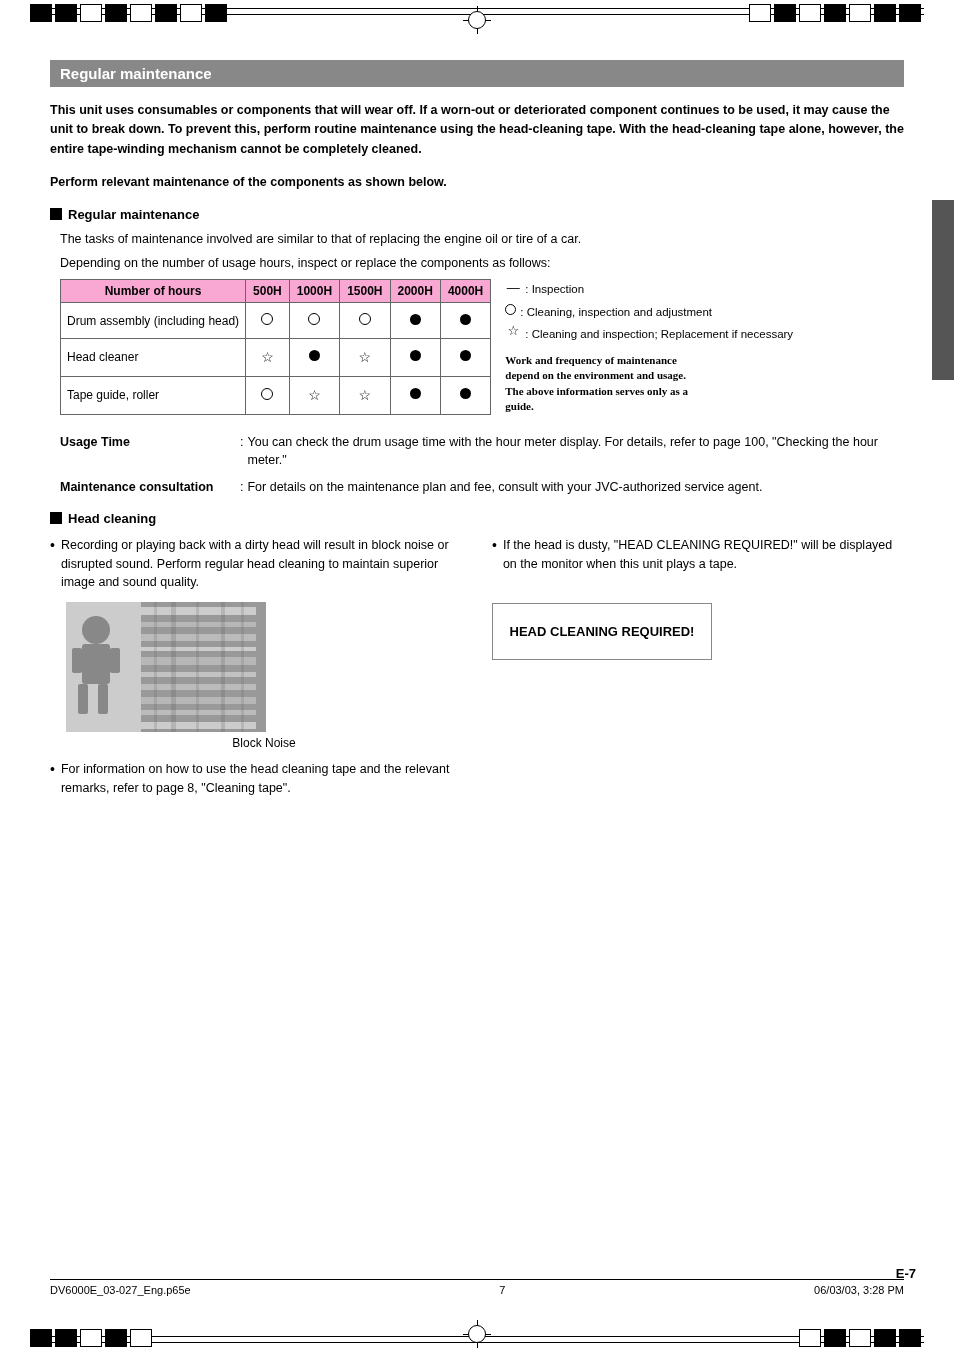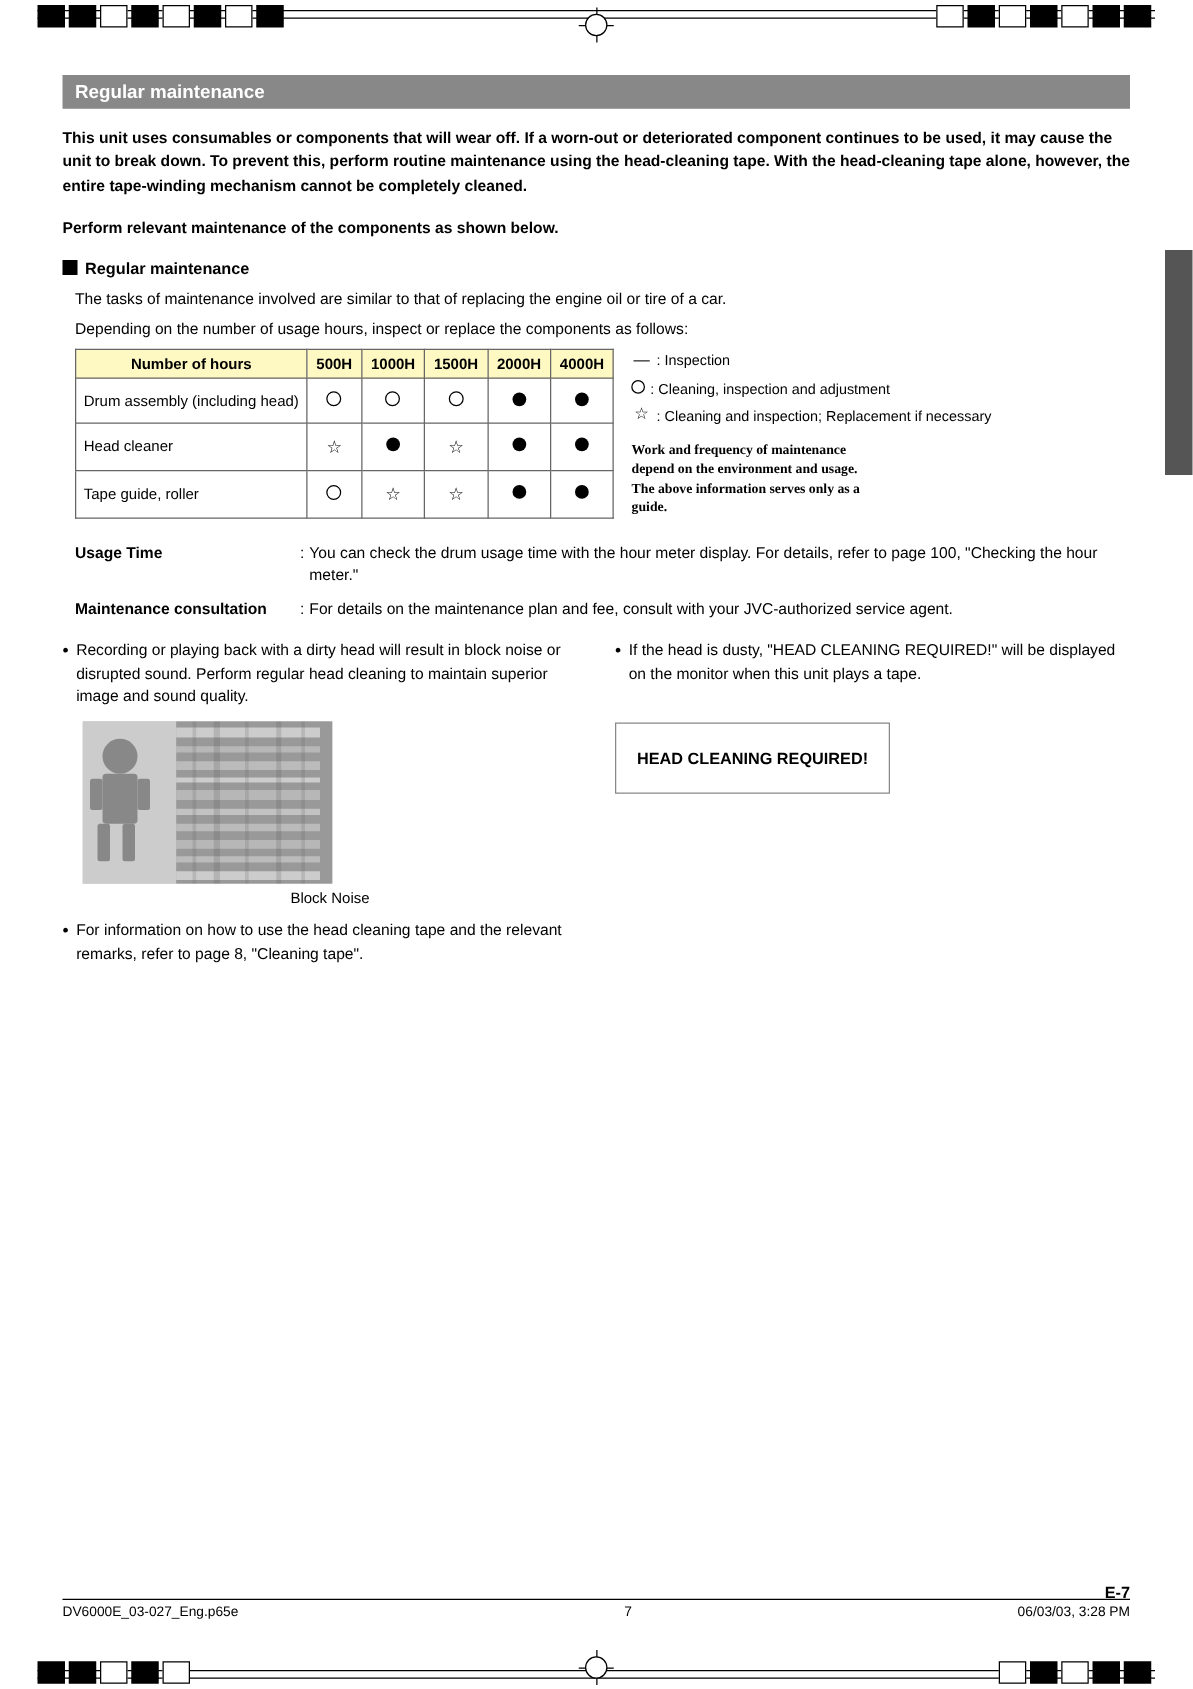--- a/index.html
+++ b/index.html
@@ -173,21 +173,21 @@
     .maint-table {
       border-collapse: collapse;
       font-size: 12px;
       min-width: 360px;
     }
     .maint-table th {
       border: 1px solid #666;
       padding: 4px 7px;
       text-align: center;
       font-weight: bold;
-      background: #fef9c3;
+      background: #f9a8d4;
       font-size: 12px;
       margin-top: 43px;
     }
     .maint-table th.left-header {
       text-align: center;
       min-width: 140px;
       font-weight: bold;
     }
     .maint-table td {
       border: 1px solid #666;
@@ -519,20 +519,24 @@
       </div>
       <div class="info-row">
         <span class="info-label">Maintenance consultation</span>
         <span class="info-colon">:</span>
         <span class="info-text">For details on the maintenance plan and fee, consult with your JVC-authorized service agent.</span>
       </div>
     </div>
 
     
     <div class="head-cleaning-section">
+      <div class="sub-heading">
+        <div class="sub-heading-square"></div>
+        <span>Head cleaning</span>
+      </div>
 
       <div class="two-col">
 
         <div class="col-left">
           <div class="bullet-item">
             <span class="bullet-dot">•</span>
             <span class="bullet-text">Recording or playing back with a dirty head will result in block noise or disrupted sound. Perform regular head cleaning to maintain superior image and sound quality.</span>
           </div>
 
           <svg class="noise-svg" xmlns="http://www.w3.org/2000/svg" viewBox="0 0 200 130">
@@ -591,21 +595,21 @@
 
   <div style="position: absolute; bottom: 55px; left: 50px; right: 50px;">
     <div class="bottom-divider"></div>
     <div style="display:flex; justify-content:space-between; font-size:11px;">
       <span>DV6000E_03-027_Eng.p65e</span>
       <span>7</span>
       <span>06/03/03, 3:28 PM</span>
     </div>
   </div>
 
-  <div style="position:absolute; bottom: 70px; right: 50px; font-size:13px; font-weight:bold;">
+  <div style="position:absolute; bottom: 70px; right: 38px; font-size:13px; font-weight:bold;">
     <span>E-7</span>
   </div>
 
   <div class="page-bottom-border" style="position:absolute; bottom:0; left:0; right:0;">
     <div class="border-line-bottom"></div>
     <div class="border-line-bottom2"></div>
     <div class="tape-pattern-left" style="bottom:4px; top:auto;">
       <div class="tape-block"></div>
       <div class="tape-block"></div>
       <div class="tape-block-white"></div>

